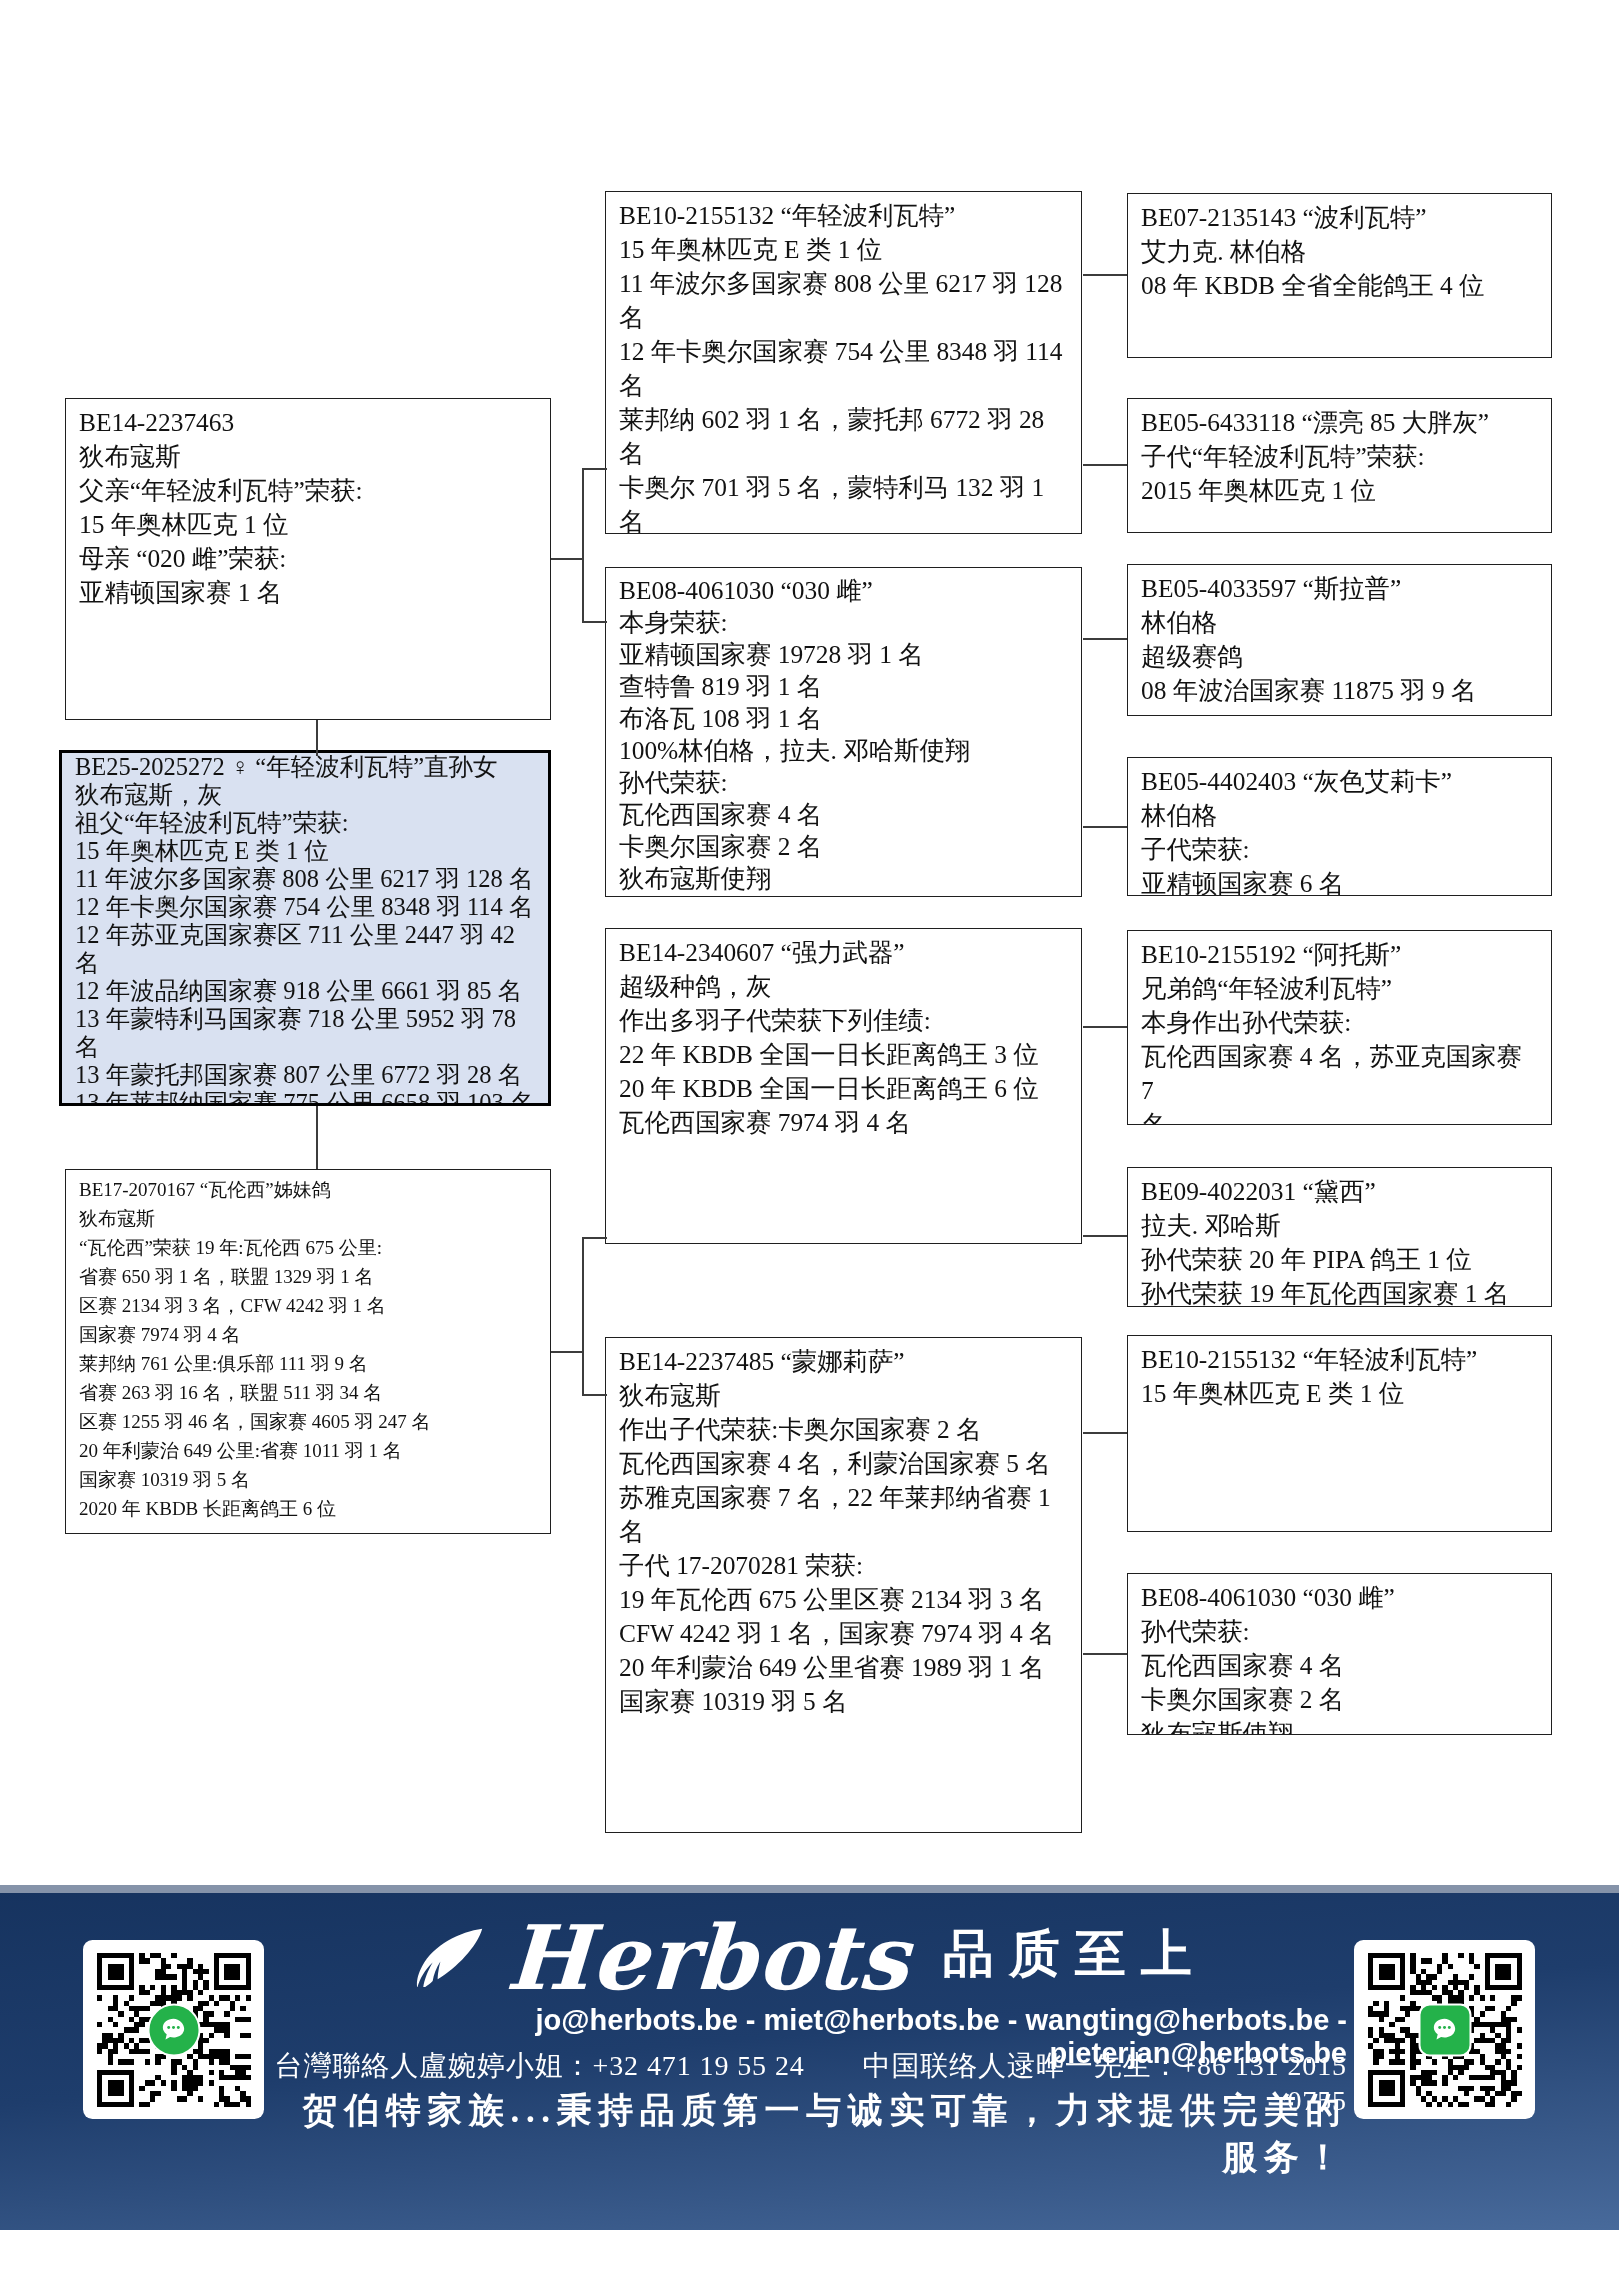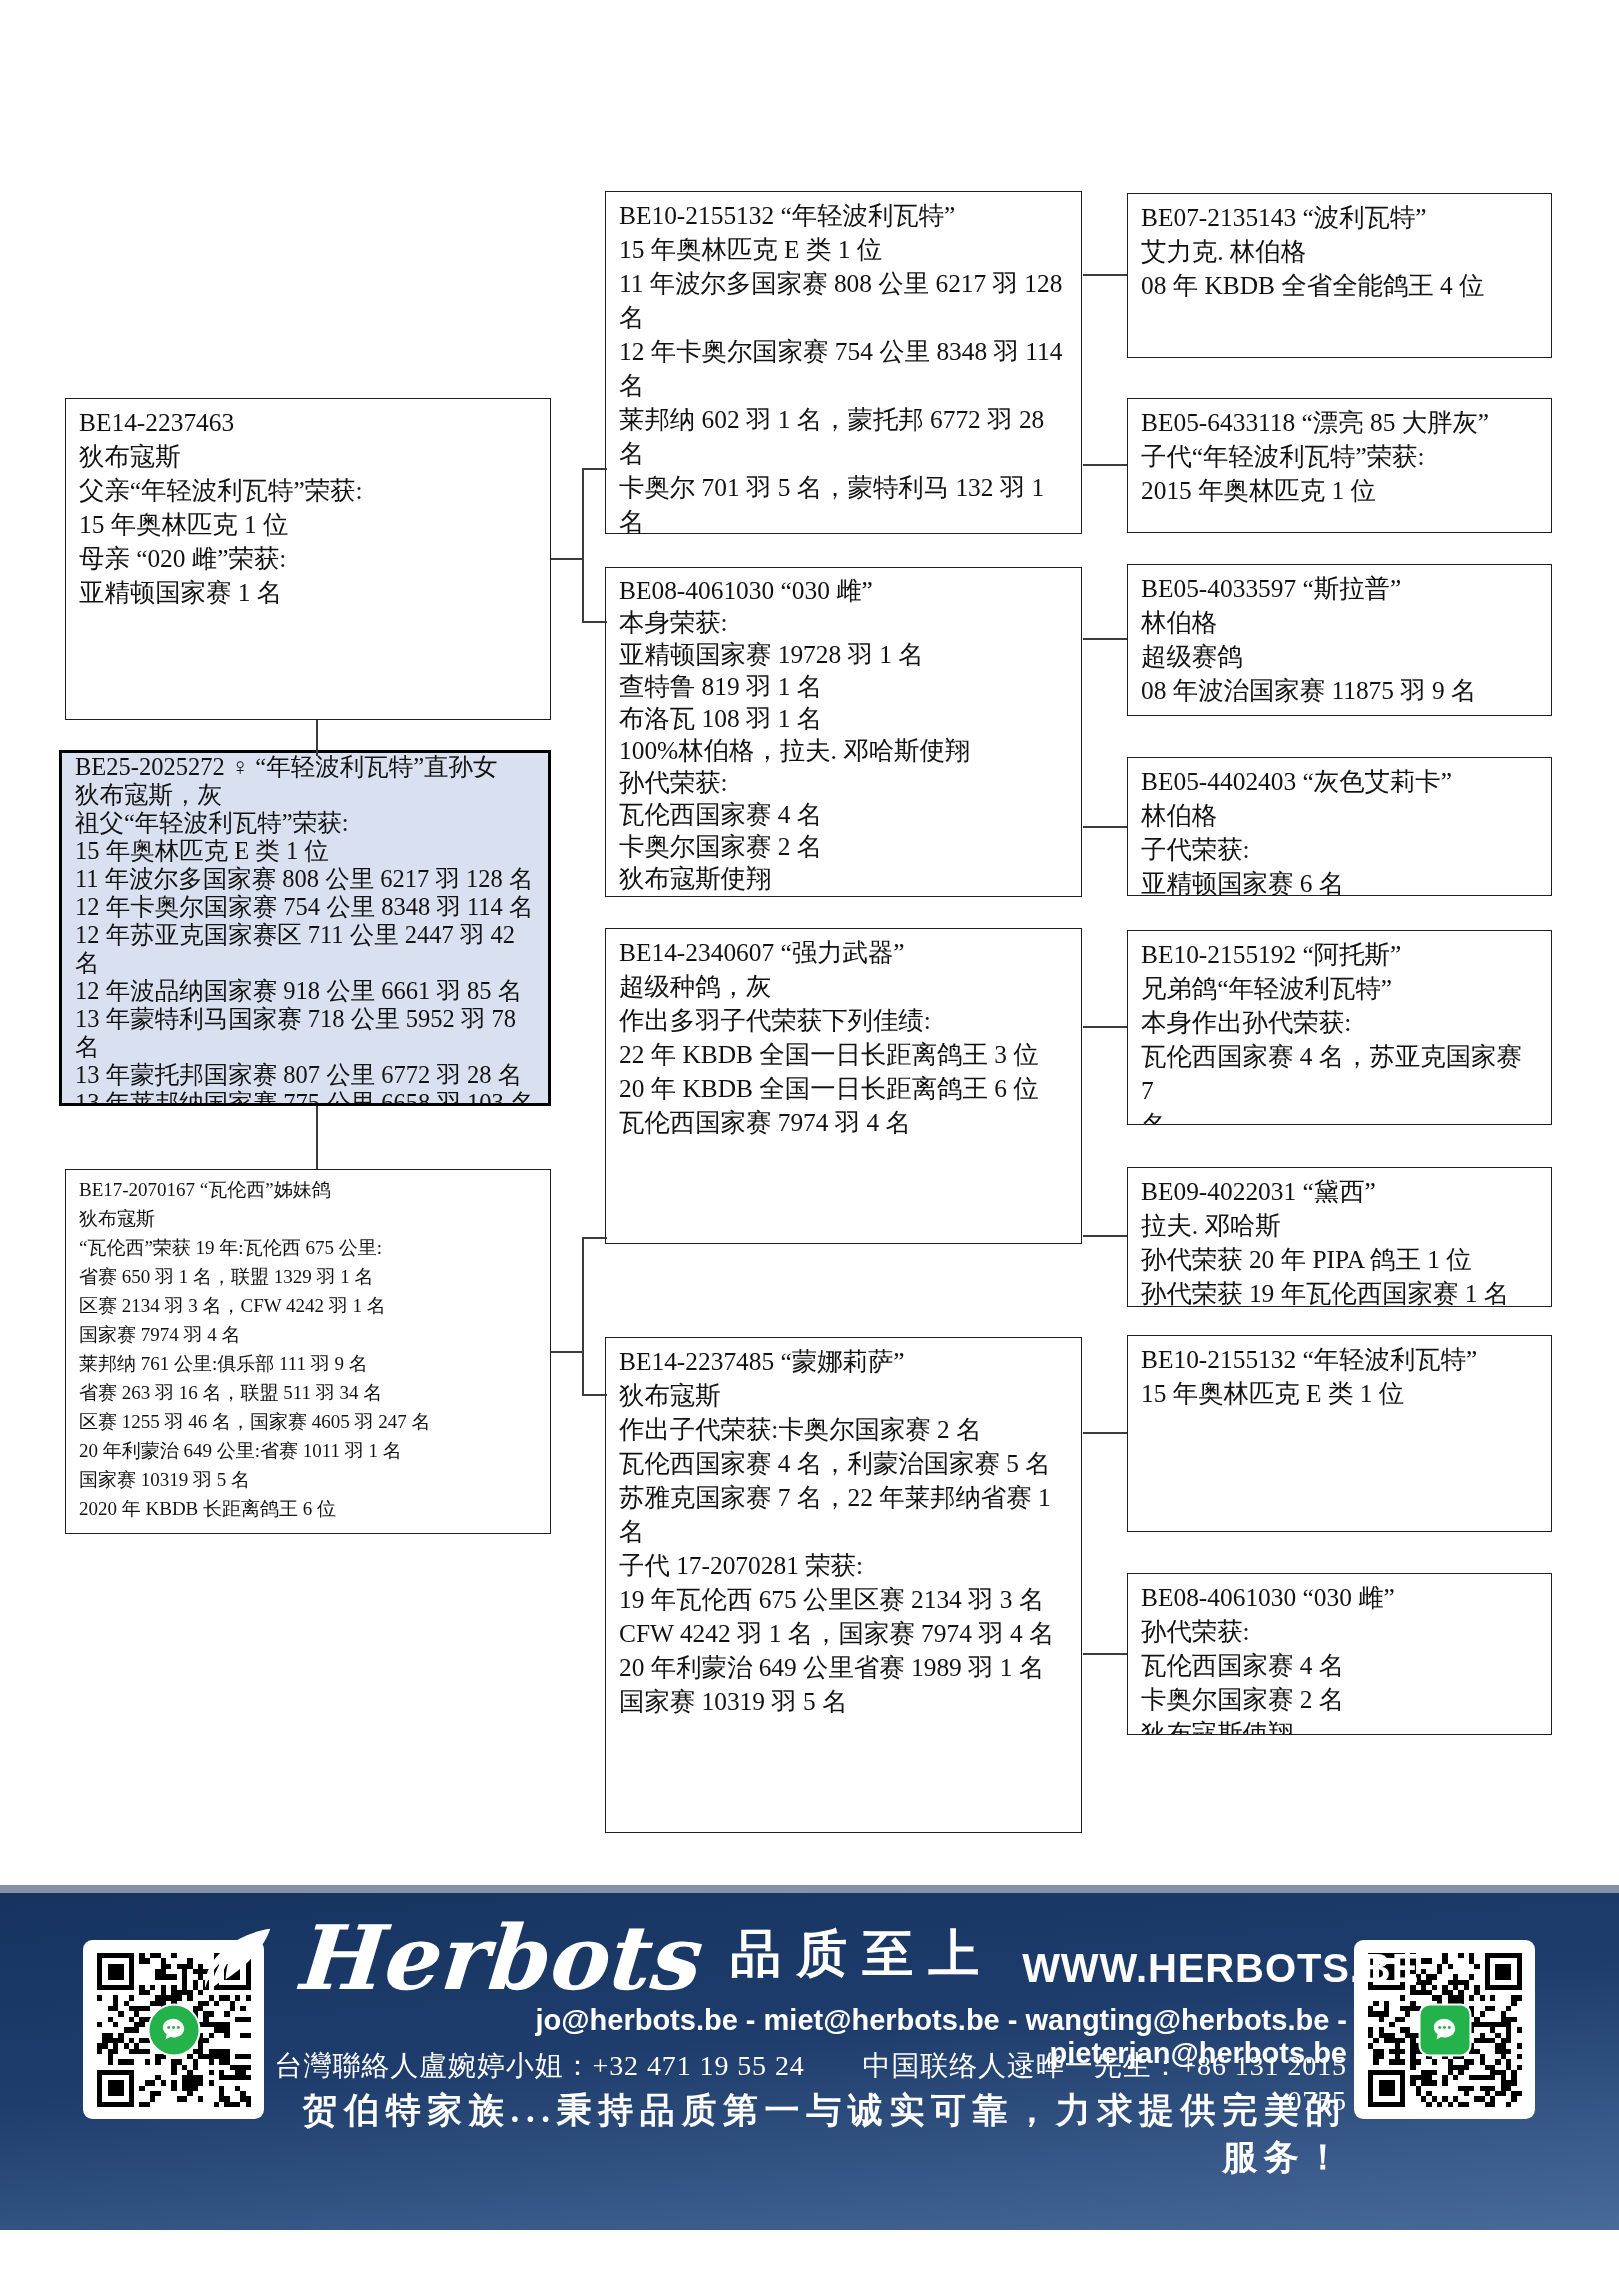--- a/index.html
+++ b/index.html
@@ -804,21 +804,20 @@
         </svg>
       </div>
     </div>
 
     <div id="logo-row">
       <svg class="feather" width="73" height="60" viewBox="0 0 80 66">
         <path d="M76 2C52 5 22 20 10 43c-5.5 10-6.5 19-5.5 24 2.5-9 8-20 17-28-5.5 9-9.5 20-10.5 28 3-1 6.5-3.5 10.5-7.5 1-6.5 4-15 8.5-21.5-2 7.5-3 15-3 19.5C48.5 44.5 70 22 76 2z" fill="#fff"></path>
       </svg>
       <span id="brand-name">Herbots</span>
       <span id="slogan">品质至上</span>
-      <span id="website">WWW.HERBOTS.BE</span>
     </div>
 
     <div class="footer-line" id="email-line">jo@herbots.be - miet@herbots.be - wangting@herbots.be - pieterjan@herbots.be</div>
     <div class="footer-line" id="contact-line">台灣聯絡人盧婉婷小姐：+32 471 19 55 24　　中国联络人逯晔一先生：+86 131 2015 0755</div>
     <div class="footer-line" id="tagline">贺伯特家族...秉持品质第一与诚实可靠，力求提供完美的服务！</div>
   </div>
 
 </div>
 
 

